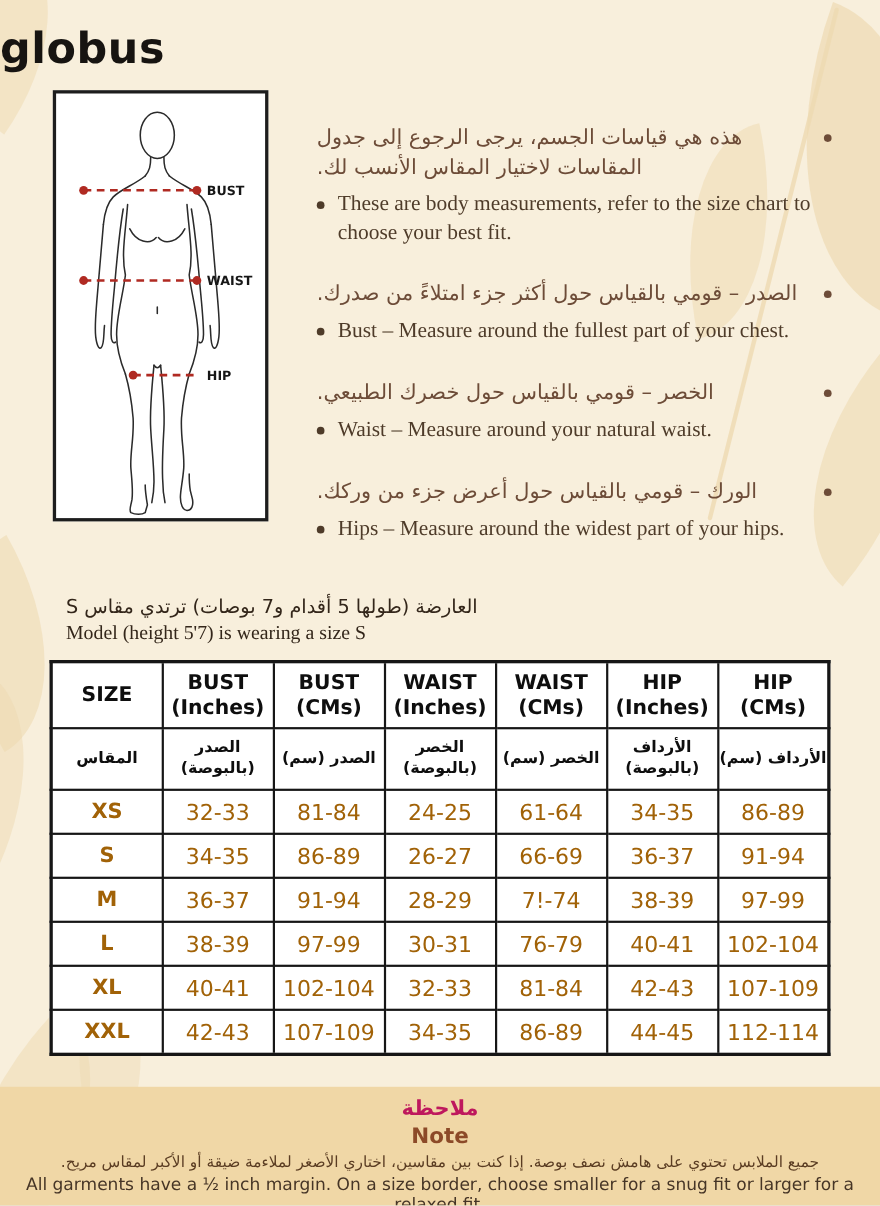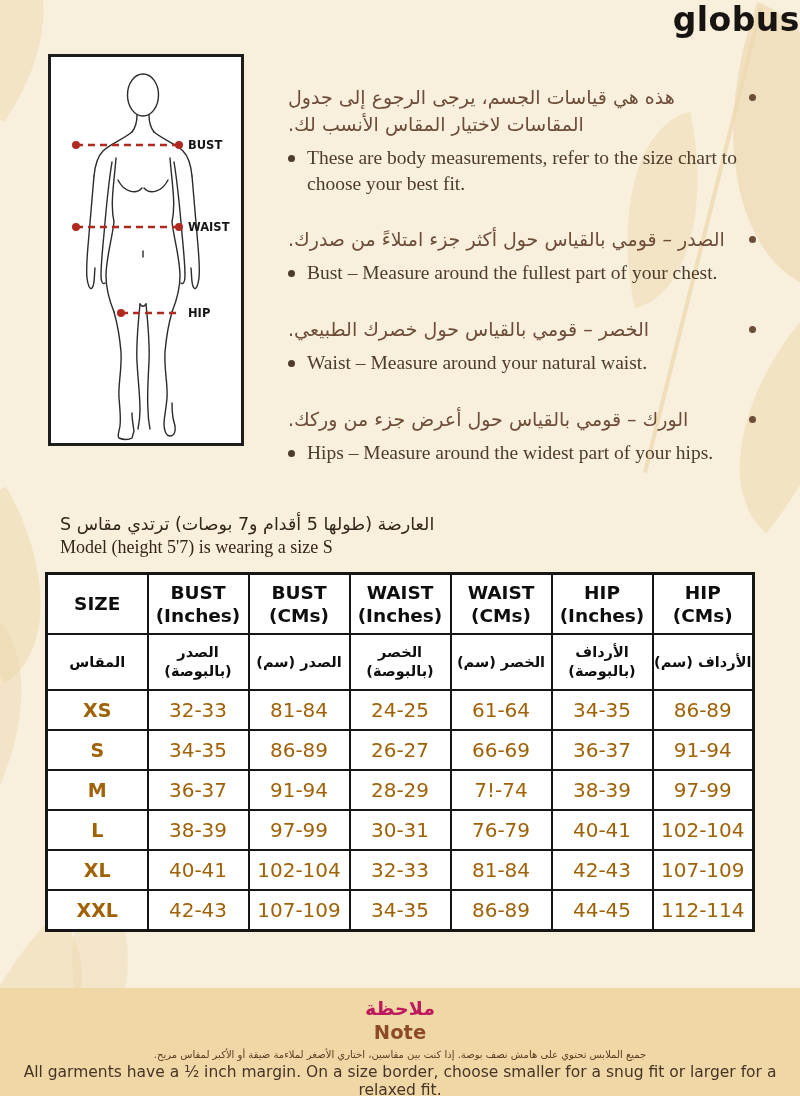--- a/index.html
+++ b/index.html
@@ -8,21 +8,21 @@
     position:relative; width:800px; height:1096px; margin:0 auto;
     background:#f8efdc; overflow:hidden;
   }
   
   .leaf { position:absolute; background:#eedab2; opacity:.7; border-radius:0 100% 0 100%; z-index:0; }
   .leaf.l2 { border-radius:100% 0 100% 0; }
   .stem { position:absolute; background:#eedab2; opacity:.8; width:4px; border-radius:3px; z-index:0; }
   .content { position:relative; z-index:1; }
 
   
-  .logo { text-align:right; font-size:33px; font-weight:600;
+  .logo { text-align:left; padding-top:22px; font-size:39px; font-weight:600;
           color:#171411; letter-spacing:.5px; }
   .title { text-align:center; font-size:31px; font-weight:800; color:#7d452f;
            letter-spacing:1px; margin-top:2px; font-family:"DejaVu Sans", sans-serif; }
 
   
   .main-row { display:flex; margin:15px 44px 0 48px; }
   .figure-box { flex:none; width:196px; height:392px; background:#ffffff;
                 border:3px solid #1d1d1d; }
   .bullets { flex:1; padding:30px 0 0 44px; }
   .group { margin-bottom:30px; }
@@ -45,21 +45,21 @@
   tr.head-en th { height:61px; font-size:18.5px; font-weight:800; color:#0e0e0e; white-space:pre-line; line-height:1.25; }
   tr.head-ar th { height:56px; font-size:14.5px; font-weight:700; color:#0e0e0e; white-space:pre-line; line-height:1.3; direction:rtl; }
   table.size td { height:40px; font-size:20px; color:#a16207; }
   table.size td.size-col { font-weight:800; font-size:19px; }
 
   
   .note-band { position:absolute; left:0; bottom:0; width:800px; height:108px;
                background:#f0d7a6; text-align:center; padding-top:9px; z-index:1; }
   .note-title-ar { color:#be185d; font-weight:800; font-size:19px; }
   .note-title-en { color:#8c4a28; font-weight:800; font-size:19.5px; margin-top:2px; }
-  .note-body-ar { color:#5a3c22; font-size:10px; margin-top:5px; direction:rtl; unicode-bidi:plaintext; }
+  .note-body-ar { color:#5a3c22; font-size:14px; margin-top:5px; direction:rtl; unicode-bidi:plaintext; }
   .note-body-en { color:#463526; font-size:15.5px; margin-top:3px; }
 </style>
 </head>
 <body>
 
 <div class="page">
 
   <div class="leaf" style="top:-40px; left:-35px; width:90px; height:150px; transform:rotate(35deg); opacity:.55;"></div>
   <div class="leaf" style="top:20px; right:-60px; width:150px; height:250px; transform:rotate(20deg);"></div>
   <div class="leaf l2" style="top:120px; right:90px; width:95px; height:180px; transform:rotate(-12deg); opacity:.55;"></div>

